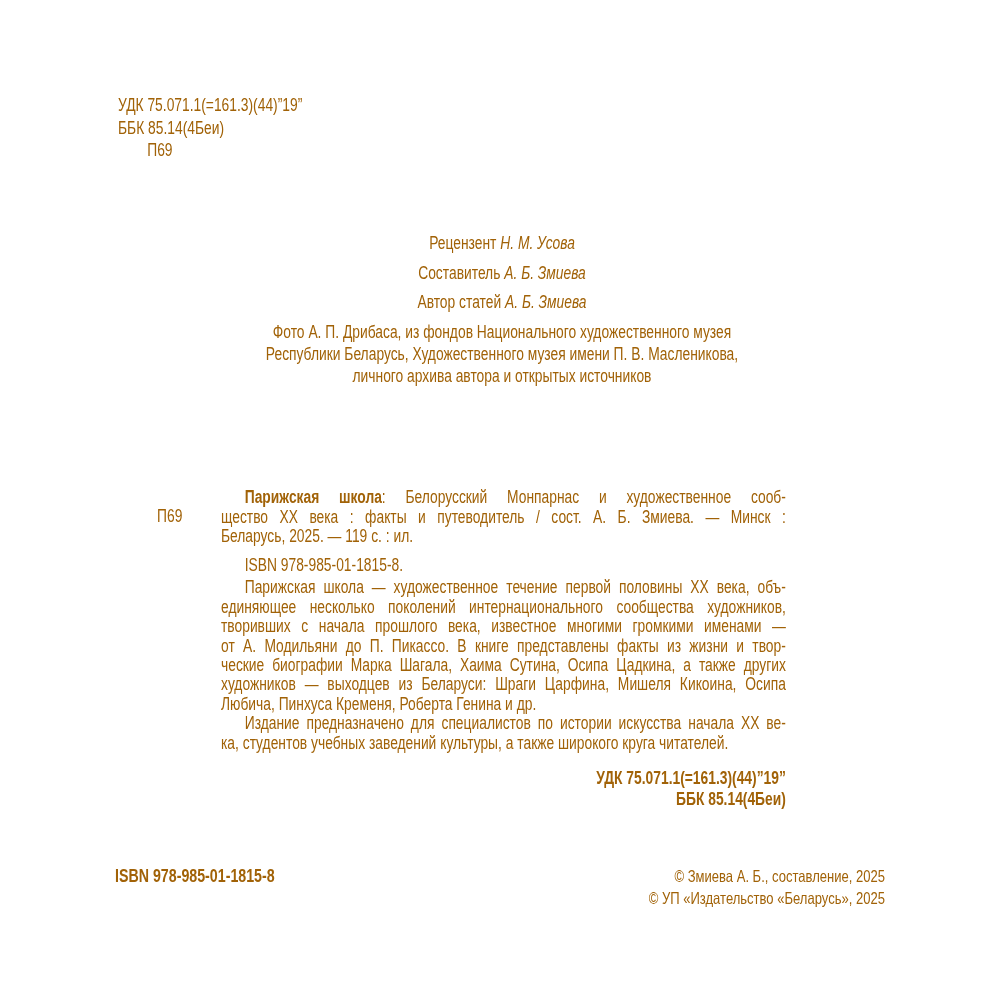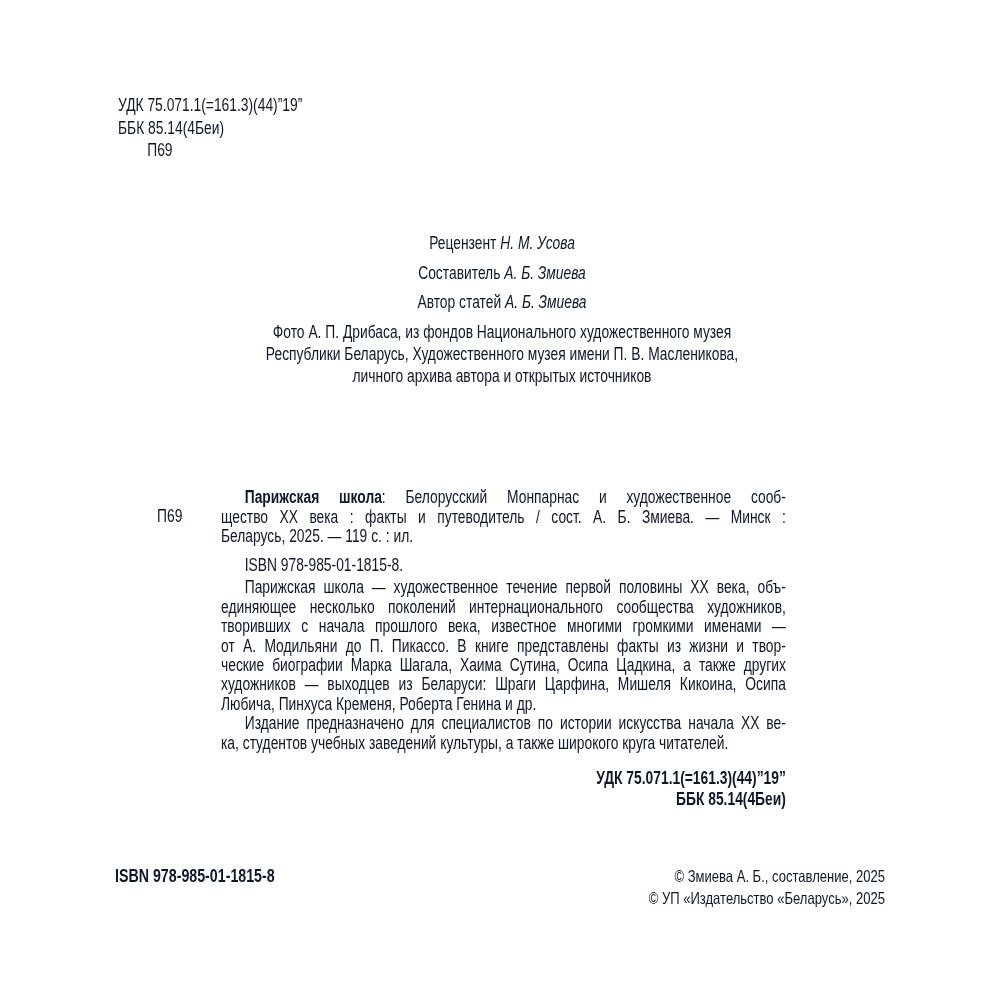--- a/index.html
+++ b/index.html
@@ -3,21 +3,21 @@
 <meta charset="utf-8">
 <title>Book imprint page</title>
 <style>
   html, body { margin: 0; padding: 0; background: #ffffff; }
   .page {
     position: relative;
     width: 1000px;
     height: 1000px;
     background: #ffffff;
     font-family: "Liberation Sans", "DejaVu Sans", sans-serif;
-    color: #0f172a;
+    color: #a16207;
     overflow: hidden;
   }
   .abs { position: absolute; }
   
   .cond { transform: scaleX(0.79); }
   .o-left   { transform-origin: left top; }
   .o-center { transform-origin: 50% 0; }
   .o-right  { transform-origin: right top; }
 
   .top-codes { left: 118px; top: 94px; width: 380px; font-size: 17.5px; line-height: 22.5px; }

